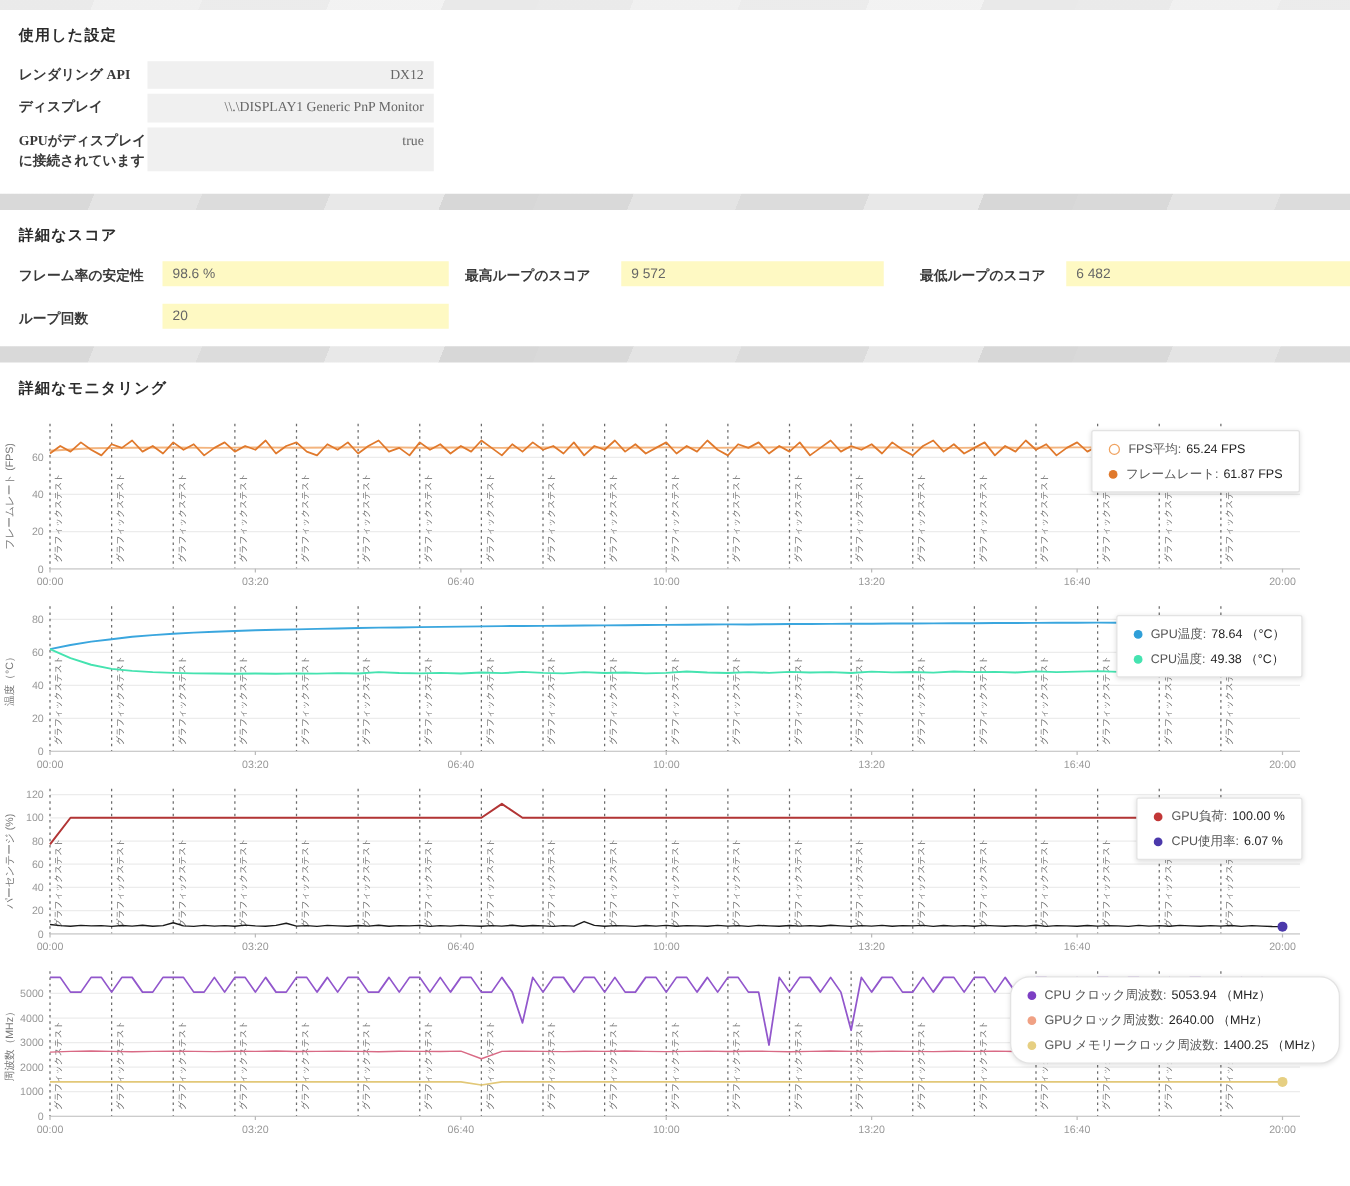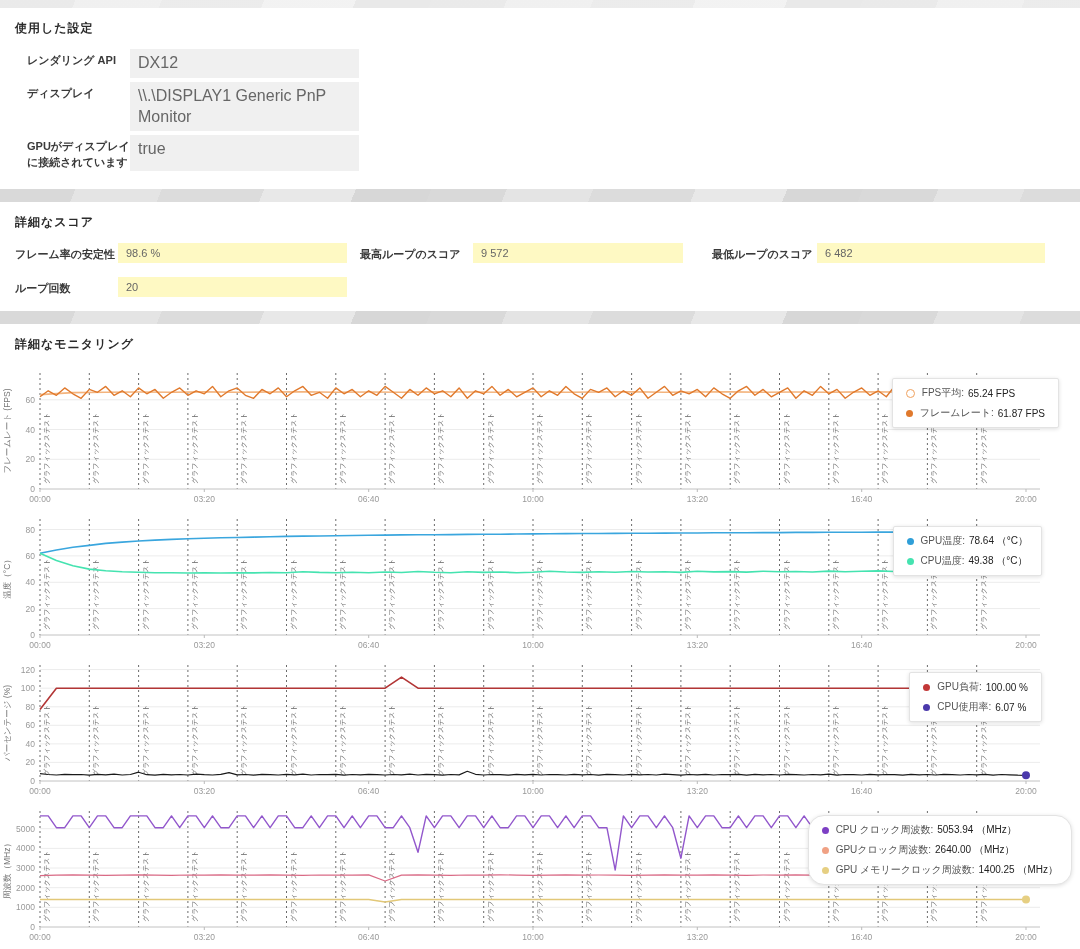--- a/index.html
+++ b/index.html
@@ -2,26 +2,26 @@
 <html><head>
 <meta charset="utf-8">
 <style>
   html,body{margin:0;padding:0;background:#fff;}
   body{width:1080px;font-family:"Liberation Sans","DejaVu Sans",sans-serif;color:#333;}
   .band{height:13px;width:100%;
     background:repeating-linear-gradient(112deg,#d9d9d9 0 70px,#e4e4e4 70px 150px,#dcdcdc 150px 245px,#e8e8e8 245px 330px,#d7d7d7 330px 400px);}
   .band-top{height:8px;opacity:.55;}
   .section-title{font-size:12px;font-weight:700;color:#2b2b2b;margin:12px 0 12px 15px;letter-spacing:1px;}
   
-  .kv-row{display:flex;margin:0 0 4px 27px;}
+  .kv-row{display:flex;margin:0 0 4px 15px;font-family:Liberation Serif, serif;}
   .kv-label{width:103px;font-weight:700;font-size:11px;color:#3a3a3a;padding-top:4px;line-height:1.45;}
-  .kv-value{width:213px;background:#f0f0f0;font-size:16px;color:#666;padding:4px 8px;min-height:13px;line-height:1.3;}
+  .kv-value{width:213px;background:#f0f0f0;font-size:11px;color:#666;padding:4px 8px;min-height:13px;line-height:1.3;text-align:right;}
   #settings-rows .kv-row:nth-child(4) .kv-value{min-height:33px;border-radius:17px;}
   .score-row{display:flex;margin:0 0 14px 15px;}
-  .score-item{display:flex;}
+  .score-item{display:flex;gap:12px;}
   .score-item .s-label{font-weight:700;font-size:11px;color:#3a3a3a;padding-top:4px;}
   .score-item .s-value{background:#fef9c3;font-size:11px;color:#666;padding:4px 8px;}
   .score-item.c1 .s-label{width:103px}.score-item.c1 .s-value{width:213px}
   .score-item.c2{margin-left:13px}.score-item.c2 .s-label{width:113px}.score-item.c2 .s-value{width:194px}
   .score-item.c3{margin-left:29px}.score-item.c3 .s-label{width:105px}.score-item.c3 .s-value{width:212px}
   
   #charts{margin-top:2px;}
   .chart{position:relative;width:1080px;height:146px;}
   .chart svg{display:block;}
   .tick{font-size:8.5px;fill:#999;}
@@ -154,21 +154,21 @@
             <line x1="861.7" y1="124" x2="861.7" y2="127" stroke="#bbb"></line>
             <text x="861.7" y="137" text-anchor="middle" class="tick">16:40</text>
             <line x1="1026.0" y1="124" x2="1026.0" y2="127" stroke="#bbb"></line>
             <text x="1026.0" y="137" text-anchor="middle" class="tick">20:00</text>
             <polyline points="40.0,29.6 72.9,27.6 105.7,27.2 138.6,27.0 171.5,27.3 204.3,26.9 237.2,27.2 270.1,27.0 302.9,26.7 335.8,27.2 368.7,27.0 401.5,27.3 434.4,26.9 467.3,27.0 500.1,27.2 533.0,26.9 565.9,27.3 598.7,27.0 631.6,26.7 664.5,27.2 697.3,27.0 730.2,26.9 763.1,27.3 795.9,27.0 828.8,27.2 861.7,26.9 894.5,27.0 927.4,27.3 960.3,27.0 993.1,27.2 1026.0,27.0" fill="none" stroke="#f3b47e" stroke-width="1.6" stroke-linejoin="round"></polyline>
             <circle cx="1026.0" cy="27.0" r="3.5" fill="#fff" stroke="#f0a25f" stroke-width="1.6"></circle>
             <polyline points="40.0,31.8 48.2,25.8 56.4,30.3 64.7,22.9 72.9,28.8 81.1,33.3 89.3,24.4 97.5,27.3 105.7,21.4 114.0,30.3 122.2,25.8 130.4,31.8 138.6,22.9 146.8,28.8 155.0,24.4 163.3,33.3 171.5,27.3 179.7,22.9 187.9,30.3 196.1,25.8 204.3,28.8 212.5,21.4 220.8,31.8 229.0,25.8 237.2,22.9 245.4,30.3 253.6,33.3 261.9,24.4 270.1,28.8 278.3,22.9 286.5,31.8 294.7,25.8 302.9,21.4 311.2,30.3 319.4,27.3 327.6,33.3 335.8,22.9 344.0,28.8 352.2,24.4 360.4,31.8 368.7,25.8 376.9,30.3 385.1,21.4 393.3,27.3 401.5,33.3 409.8,24.4 418.0,30.3 426.2,22.9 434.4,28.8 442.6,25.8 450.8,31.8 459.1,22.9 467.3,33.3 475.5,25.8 483.7,28.8 491.9,21.4 500.1,30.3 508.3,24.4 516.6,31.8 524.8,27.3 533.0,22.9 541.2,31.8 549.4,25.8 557.6,30.3 565.9,21.4 574.1,28.8 582.3,33.3 590.5,24.4 598.7,27.3 606.9,22.9 615.2,31.8 623.4,25.8 631.6,30.3 639.8,22.9 648.0,33.3 656.3,27.3 664.5,21.4 672.7,30.3 680.9,25.8 689.1,28.8 697.3,24.4 705.6,31.8 713.8,22.9 722.0,28.8 730.2,33.3 738.4,25.8 746.6,21.4 754.9,30.3 763.1,24.4 771.3,31.8 779.5,27.3 787.7,22.9 795.9,33.3 804.1,25.8 812.4,30.3 820.6,21.4 828.8,28.8 837.0,24.4 845.2,33.3 853.4,27.3 861.7,22.9 869.9,30.3 878.1,25.8 886.3,31.8 894.5,21.4 902.8,28.8 911.0,24.4 919.2,33.3 927.4,27.3 935.6,22.9 943.8,31.8 952.1,25.8 960.3,28.8 968.5,22.9 976.7,30.3 984.9,33.3 993.1,24.4 1001.4,28.8 1009.6,25.8 1017.8,31.8 1026.0,31.9" fill="none" stroke="#e0792c" stroke-width="1.4" stroke-linejoin="round"></polyline>
             <circle cx="1026.0" cy="31.9" r="4" fill="#e0792c"></circle>
             <text transform="translate(10 66) rotate(-90)" text-anchor="middle" class="ylab">フレームレート (FPS)</text>
           </svg>
-          <div class="chart-legend" style="right: 21px; top: 13px;">
+          <div class="chart-legend" style="right: 40px; top: 13px;">
             <div class="lg-entry">
               <span class="lg-dot" style="background: rgb(255, 255, 255); border: 1.5px solid rgb(240, 162, 95);"></span>
               <span>FPS平均:</span>
               <span class="lg-value">65.24 FPS</span>
             </div>
             <div class="lg-entry">
               <span class="lg-dot" style="background: rgb(224, 121, 44);"></span>
               <span>フレームレート:</span>
               <span class="lg-value">61.87 FPS</span>
             </div>

